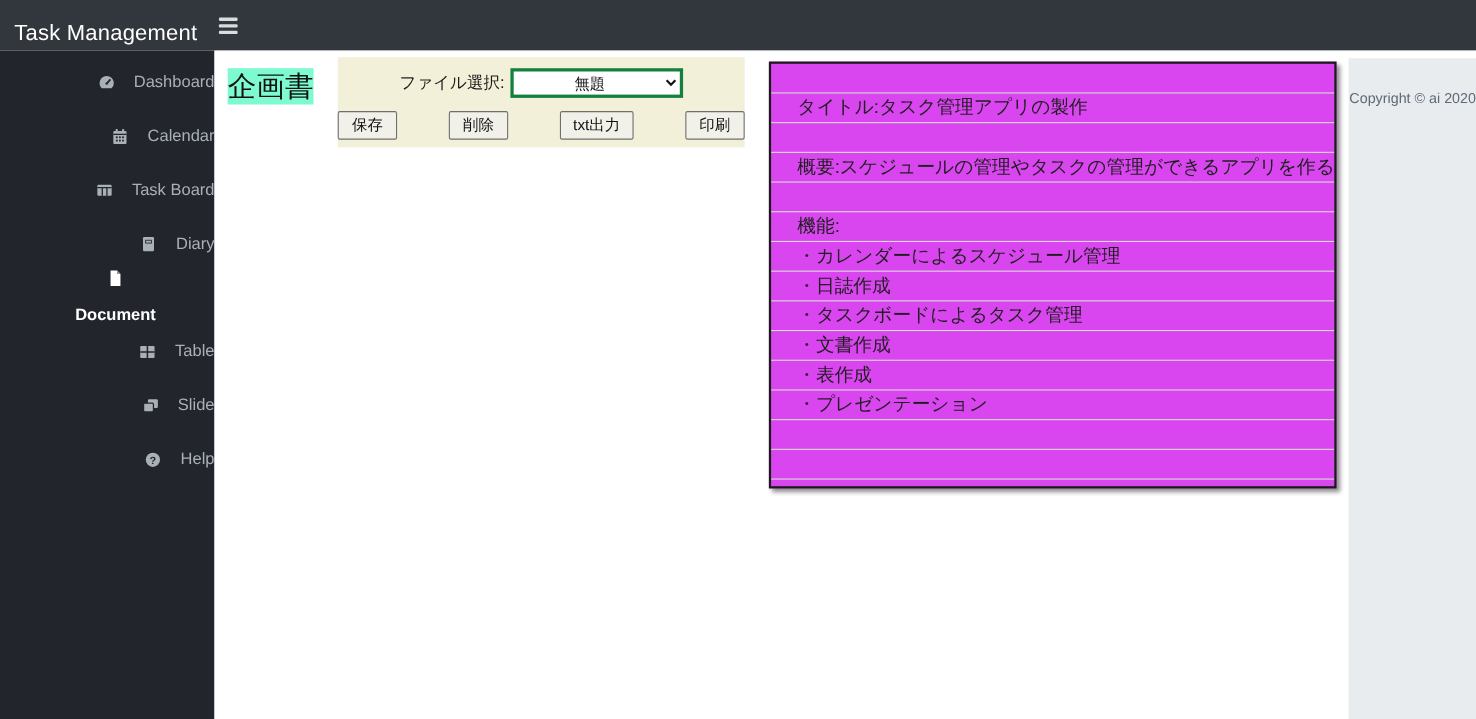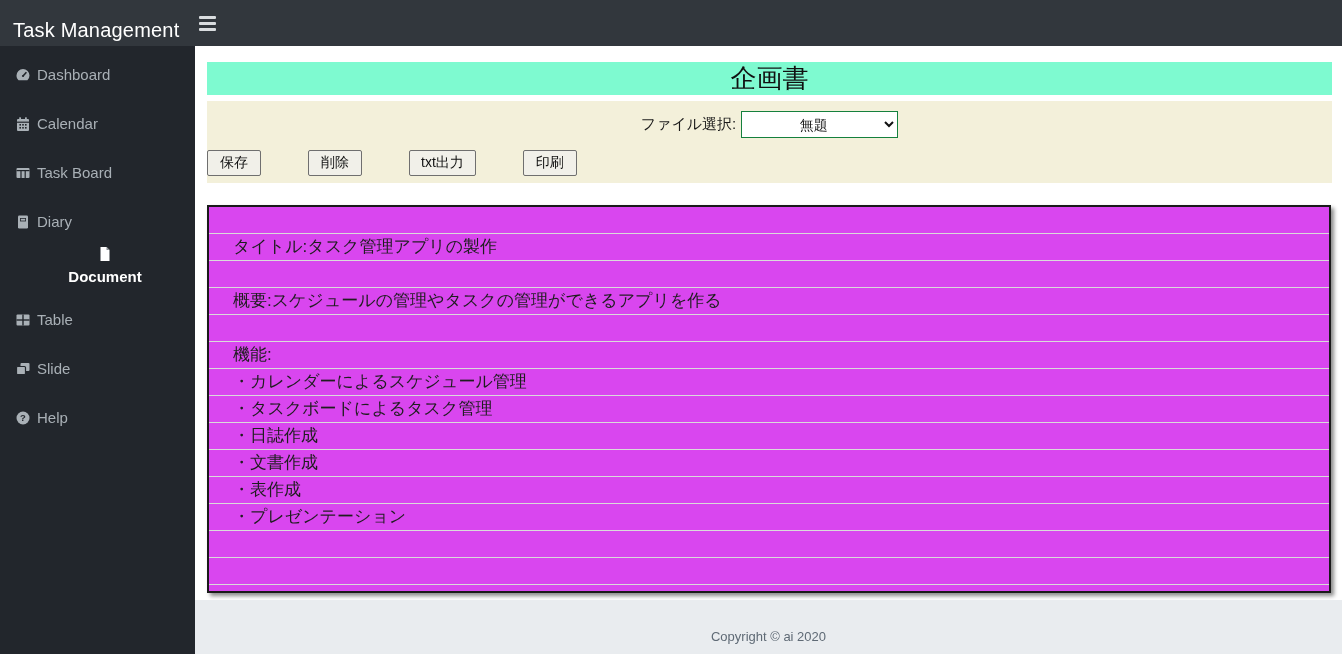--- a/index.html
+++ b/index.html
@@ -30,32 +30,33 @@
 
   
   .sidebar {
     width: 195px; height: 100%;
     background: var(--sidebar-bg);
     padding-top: 4px;
     flex-shrink: 0;
   }
   .side-item {
     height: 49px;
-    display: flex; align-items: center; gap: 6px;
+    display: flex; align-items: center; gap: 17px;
     padding-left: 15px;
     color: #a9b0b6;
     font-size: 15px;
     cursor: pointer;
     text-decoration: none;
+    justify-content: flex-end;
   }
   .side-item.active { color: #ffffff; font-weight: 700; flex-direction: column; }
   .side-item svg { flex-shrink: 0; }
 
   
-  .main { flex: 1; display: flex; flex-direction: column; background: #fff; }
+  .main { flex: 1; display: flex; flex-direction: row; background: #fff; }
 
   .title-bar {
     margin: 16px 10px 0 12px;
     height: 33px;
     background: #7efad0;
     text-align: center;
     font-size: 26px;
     line-height: 33px;
     color: #101010;
   }
@@ -67,21 +68,21 @@
     padding-top: 10px;
   }
   .file-row {
     display: flex; justify-content: center; align-items: center; gap: 5px;
     height: 27px;
   }
   .file-label { font-size: 15px; color: #1a1a1a; }
   .file-select {
     width: 157px; height: 27px;
     background: #ffffff;
-    border: 1px solid #15803d;
+    border: 3px solid #15803d;
     font-size: 14px;
     text-align: right;
     text-align-last: center;
     color: #111;
   }
   .btn-row {
     margin-top: 12px;
     display: flex; justify-content: flex-start; gap: 47px;
   }
   .tool-btn {
@@ -241,22 +242,22 @@
     </div>
 
     <div class="doc">
       <div class="doc-line"></div>
       <div class="doc-line">タイトル:タスク管理アプリの製作</div>
       <div class="doc-line"></div>
       <div class="doc-line">概要:スケジュールの管理やタスクの管理ができるアプリを作る</div>
       <div class="doc-line"></div>
       <div class="doc-line">機能:</div>
       <div class="doc-line">・カレンダーによるスケジュール管理</div>
+      <div class="doc-line">・日誌作成</div>
       <div class="doc-line">・タスクボードによるタスク管理</div>
-      <div class="doc-line">・日誌作成</div>
       <div class="doc-line">・文書作成</div>
       <div class="doc-line">・表作成</div>
       <div class="doc-line">・プレゼンテーション</div>
       <div class="doc-line"></div>
       <div class="doc-line"></div>
     </div>
 
     <footer class="footer">Copyright © ai 2020</footer>
 
   </main>

